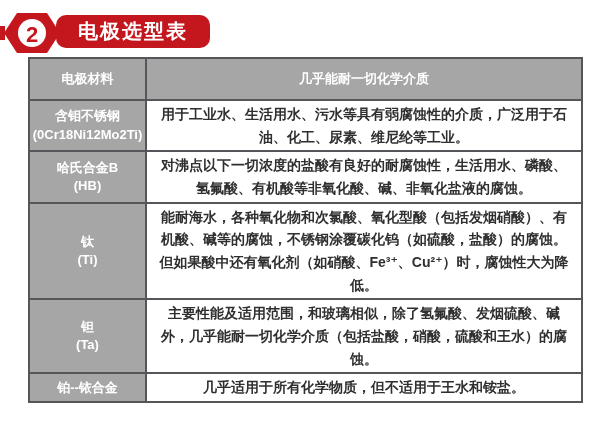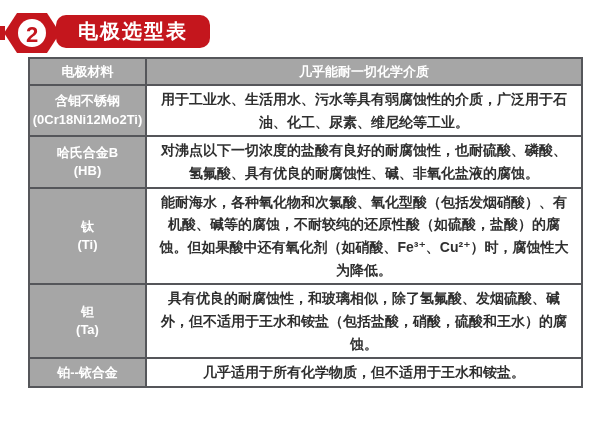--- a/index.html
+++ b/index.html
@@ -14,21 +14,21 @@
     background:#c4161d; border-radius:10px; display:flex; align-items:center; justify-content:center; }
   .banner-label { color:#ffffff; font-size:20px; font-weight:bold; letter-spacing:2px; }
 
   
   table.sel { position:absolute; left:28px; top:57px; width:555px;
     border-collapse:collapse; table-layout:fixed; }
   table.sel, table.sel th, table.sel td { border:2px solid #55565a; }
   table.sel th, table.sel td { overflow:hidden; }
   col.c-mat { width:117px; }
   th { background:#a6a6a6; color:#ffffff; font-size:13px; font-weight:bold;
-    text-align:center; height:27px; }
+    text-align:center; height:42px; }
   td.mat { background:#a6a6a6; color:#ffffff; font-size:13px; font-weight:bold;
     text-align:center; vertical-align:middle; line-height:1.4; padding:2px; }
   td.desc { background:#ffffff; color:#2f2f2f; font-size:14px; font-weight:bold;
     text-align:center; vertical-align:middle; line-height:1.62; padding:2px 9px; }
   tr.r1 { height:47px; } tr.r2 { height:49px;margin-top:28px; } tr.r3 { height:64px; }
   tr.r4 { height:68px; } tr.r5 { height:48px; } tr.r6 { height:21px; }
   tr.r7 { height:23px; }
 </style>
 </head>
 <body>
@@ -66,35 +66,35 @@
           <div>含钼不锈钢</div>
           <div>(0Cr18Ni12Mo2Ti)</div>
         </td>
         <td class="desc">用于工业水、生活用水、污水等具有弱腐蚀性的介质，广泛用于石油、化工、尿素、维尼纶等工业。</td>
       </tr>
       <tr class="r2">
         <td class="mat">
           <div>哈氏合金B</div>
           <div>(HB)</div>
         </td>
-        <td class="desc">对沸点以下一切浓度的盐酸有良好的耐腐蚀性，也耐硫酸、磷酸、氢氟酸、具有优良的耐腐蚀性、碱、非氧化盐液的腐蚀。</td>
+        <td class="desc">对沸点以下一切浓度的盐酸有良好的耐腐蚀性，生活用水、磷酸、氢氟酸、有机酸等非氧化酸、碱、非氧化盐液的腐蚀。</td>
       </tr>
       <tr class="r4">
         <td class="mat">
           <div>钛</div>
           <div>(Ti)</div>
         </td>
-        <td class="desc">能耐海水，各种氧化物和次氯酸、氧化型酸（包括发烟硝酸）、有机酸、碱等的腐蚀，不耐较纯的还原性酸（如硫酸，盐酸）的腐蚀。但如果酸中还有氧化剂（如硝酸、Fe³⁺、Cu²⁺）时，腐蚀性大为降低。</td>
+        <td class="desc">能耐海水，各种氧化物和次氯酸、氧化型酸（包括发烟硝酸）、有机酸、碱等的腐蚀，不锈钢涂覆碳化钨（如硫酸，盐酸）的腐蚀。但如果酸中还有氧化剂（如硝酸、Fe³⁺、Cu²⁺）时，腐蚀性大为降低。</td>
       </tr>
       <tr class="r5">
         <td class="mat">
           <div>钽</div>
           <div>(Ta)</div>
         </td>
-        <td class="desc">具有优良的耐腐蚀性，和玻璃相似，除了氢氟酸、发烟硫酸、碱外，但不适用于王水和铵盐（包括盐酸，硝酸，硫酸和王水）的腐蚀。</td>
+        <td class="desc">主要性能及适用范围，和玻璃相似，除了氢氟酸、发烟硫酸、碱外，几乎能耐一切化学介质（包括盐酸，硝酸，硫酸和王水）的腐蚀。</td>
       </tr>
       <tr class="r7">
         <td class="mat">
           <div>铂--铱合金</div>
         </td>
         <td class="desc">几乎适用于所有化学物质，但不适用于王水和铵盐。</td>
       </tr>
     </tbody>
   </table>
 

